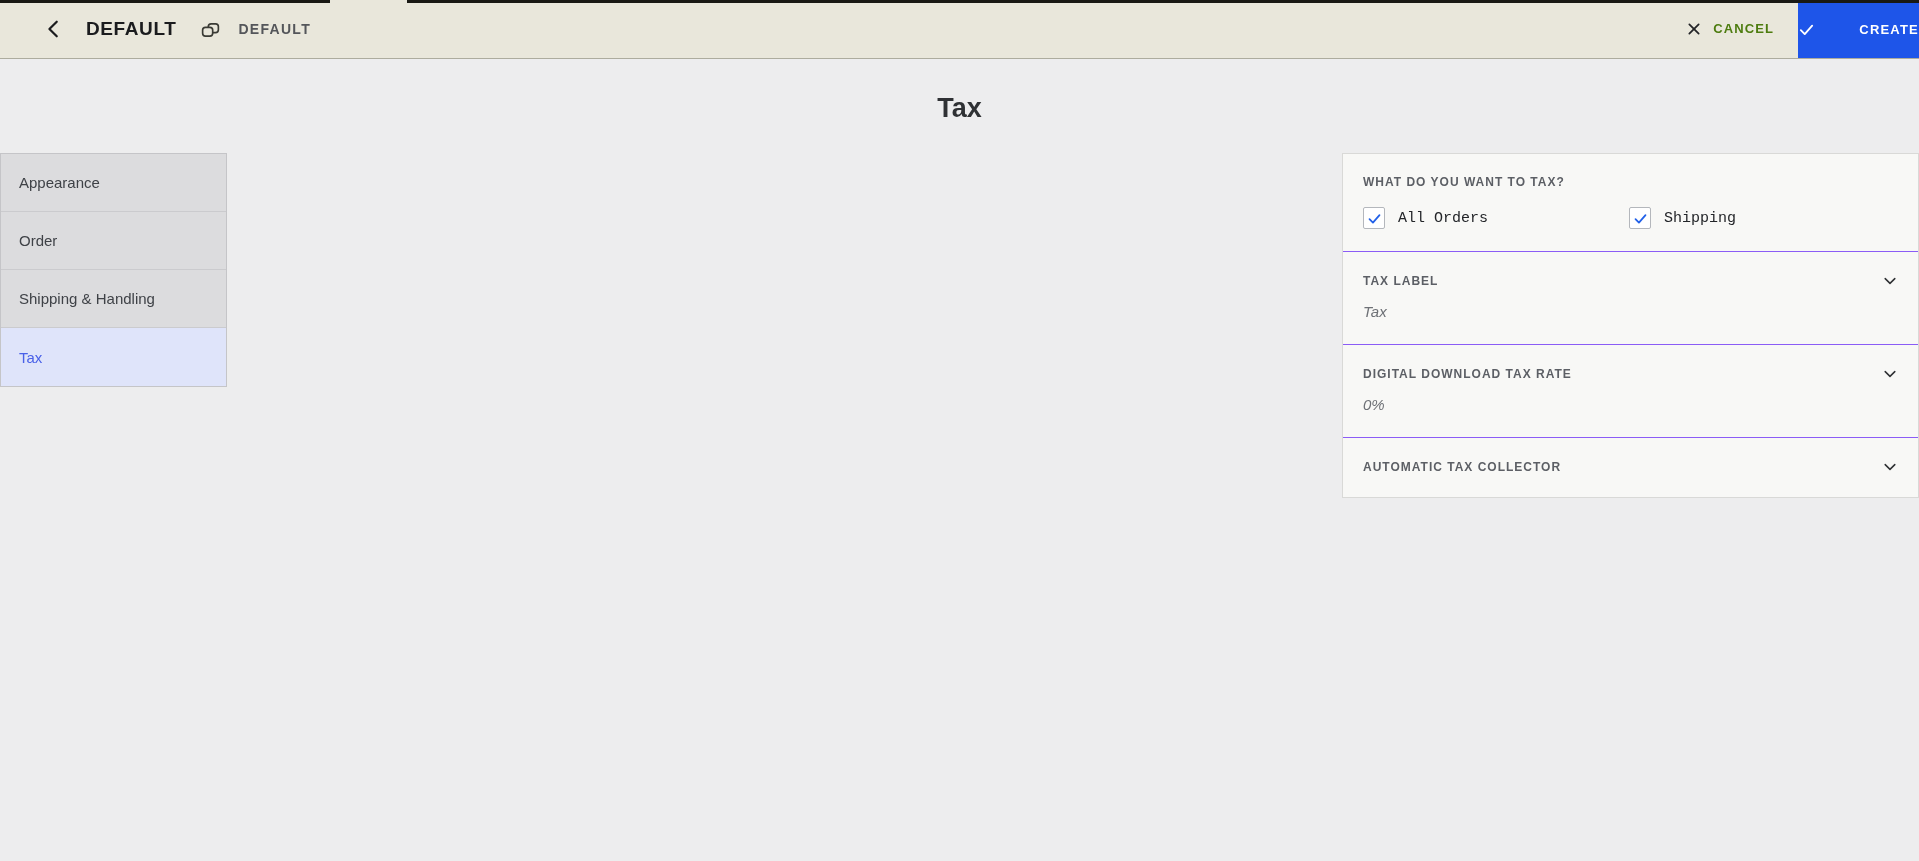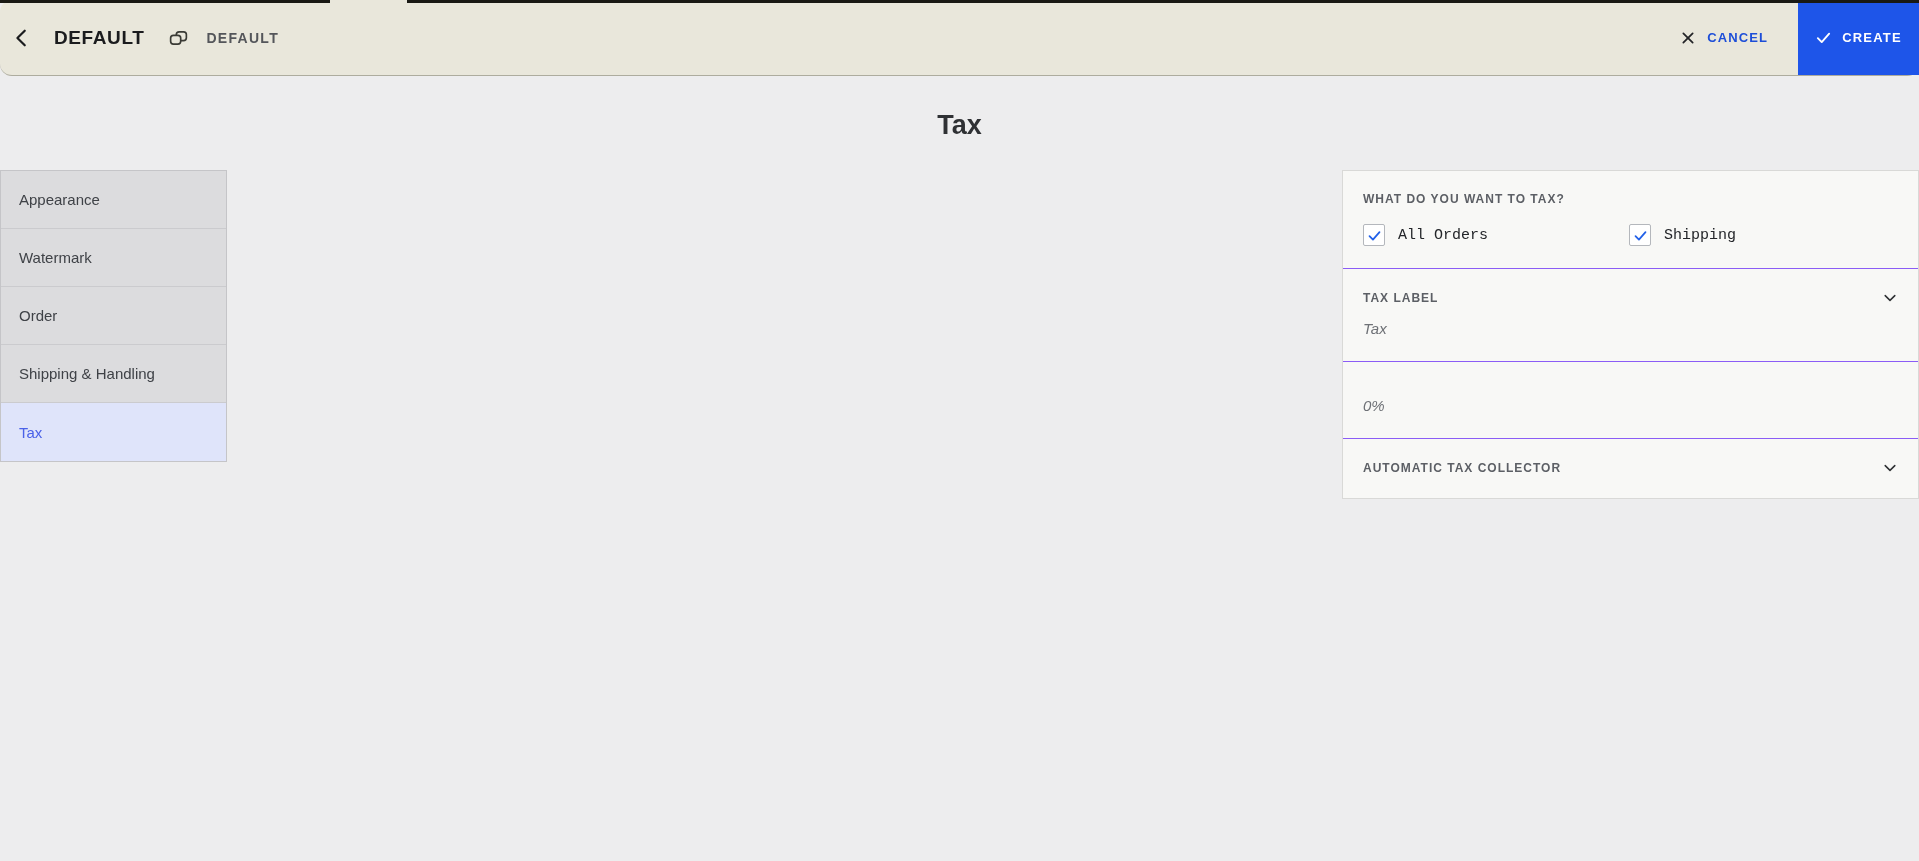--- a/index.html
+++ b/index.html
@@ -15,27 +15,26 @@
     position: absolute; top: 0; left: 0; width: 100%; height: 3px;
     display: flex; z-index: 20;
   }
   .top-strip .seg-dark-left  { width: 330px; background: #191914; }
   .top-strip .seg-gap        { width: 77px;  background: transparent; }
   .top-strip .seg-dark-right { flex: 1;      background: #191914; }
 
   
   .topbar {
     position: relative;
-    height: 76px;
+    height: 59px;
     background: #e9e7db;
     border-bottom: 1px solid #adac9e;
     display: flex;
     align-items: center;
-    padding-left: 8px;
-    border-radius: 12px;
+    padding-left: 40px;
   }
   .back-btn {
     width: 28px; height: 28px;
     display: flex; align-items: center; justify-content: center;
     cursor: pointer; color: #1b1c1e; background: none; border: none;
   }
   .topbar-title {
     margin-left: 18px;
     font-size: 19px; font-weight: 700; letter-spacing: 0.6px;
     color: #1b1c1e;
@@ -49,33 +48,33 @@
   .topbar-subtitle {
     margin-left: 16px;
     font-size: 14px; font-weight: 600; letter-spacing: 1.3px;
     color: #54565a;
   }
   .topbar-right {
     margin-left: auto;
     display: flex; align-items: center; height: 100%;
   }
   .cancel-btn {
-    display: flex; align-items: center; gap: 11px;
+    display: flex; gap: 11px;
     background: none; border: none; cursor: pointer;
     font-family: inherit;
     font-size: 13px; font-weight: 700; letter-spacing: 1.1px;
-    color: #1d4ed8;
-    margin-right: 30px;
+    color: #4d7c0f;
+    margin-right: 24px;
   }
   .cancel-btn .x-wrap { display: flex; color: #232427; }
   .create-btn {
     height: 100%; width: 121px;
     background: #1e55e9;
     border: none; cursor: pointer;
-    display: flex; align-items: center; justify-content: center; gap: 10px;
+    display: flex; align-items: center; justify-content: space-between; gap: 10px;
     font-family: inherit;
     font-size: 13px; font-weight: 700; letter-spacing: 1.2px;
     color: #ffffff;
   }
 
   
   .main { padding-top: 32px; }
   .page-heading {
     text-align: center;
     font-size: 27px; font-weight: 700; color: #2f3134;
@@ -193,23 +192,20 @@
 </header>
 
 <main class="main">
   <h1 class="page-heading">Tax</h1>
 
   <div class="content">
 
     <nav class="side-tabs">
       <div class="side-tab">
         <span>Appearance</span>
-      </div>
-      <div class="side-tab">
-        <span>Watermark</span>
       </div>
       <div class="side-tab">
         <span>Order</span>
       </div>
       <div class="side-tab">
         <span>Shipping &amp; Handling</span>
       </div>
       <div class="side-tab selected">
         <span>Tax</span>
       </div>
@@ -250,20 +246,28 @@
             <svg width="16" height="16" viewBox="0 0 20 20" fill="none" stroke="currentColor" stroke-width="1.9" stroke-linecap="round" stroke-linejoin="round">
                 <polyline points="4 7 10 13 16 7"></polyline>
               </svg>
           </span>
         </div>
         <div class="section-value">Tax</div>
       </div>
 
 
       <div class="panel-section">
+        <div class="section-head">
+          <span class="section-label">DIGITAL DOWNLOAD TAX RATE</span>
+          <span class="chevron">
+            <svg width="16" height="16" viewBox="0 0 20 20" fill="none" stroke="currentColor" stroke-width="1.9" stroke-linecap="round" stroke-linejoin="round">
+                <polyline points="4 7 10 13 16 7"></polyline>
+              </svg>
+          </span>
+        </div>
         <div class="section-value">0%</div>
       </div>
 
       <div class="panel-section">
         <div class="section-head">
           <span class="section-label">AUTOMATIC TAX COLLECTOR</span>
           <span class="chevron">
             <svg width="16" height="16" viewBox="0 0 20 20" fill="none" stroke="currentColor" stroke-width="1.9" stroke-linecap="round" stroke-linejoin="round">
                 <polyline points="4 7 10 13 16 7"></polyline>
               </svg>

